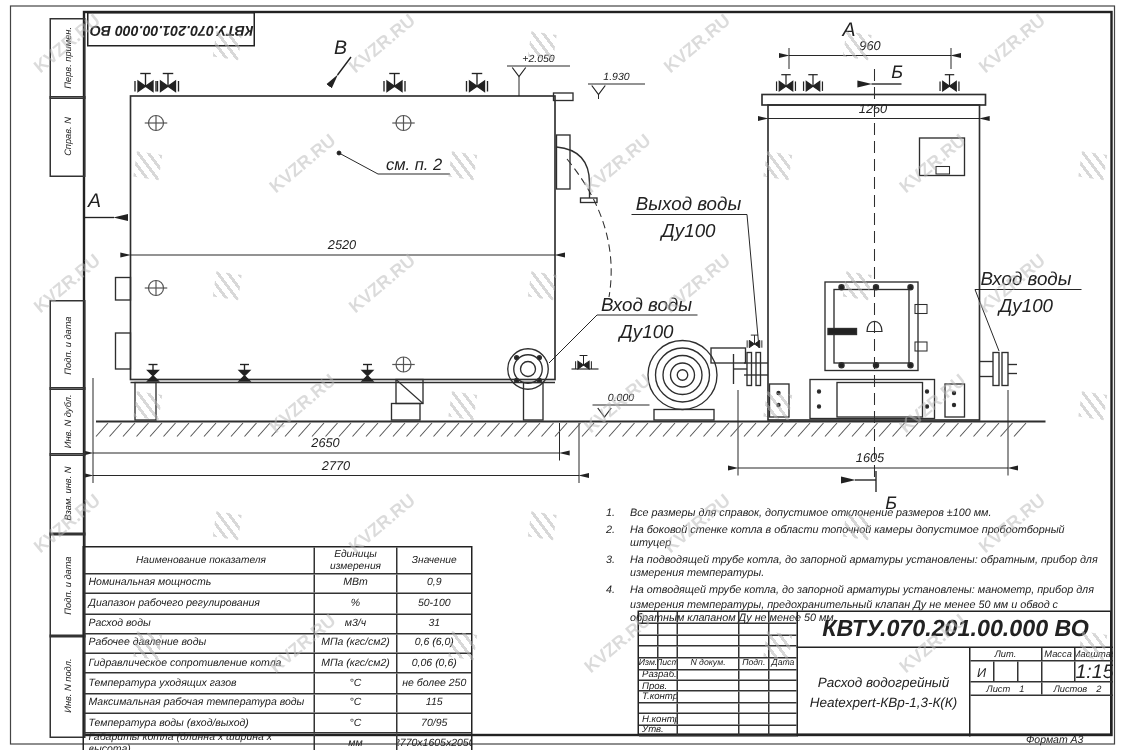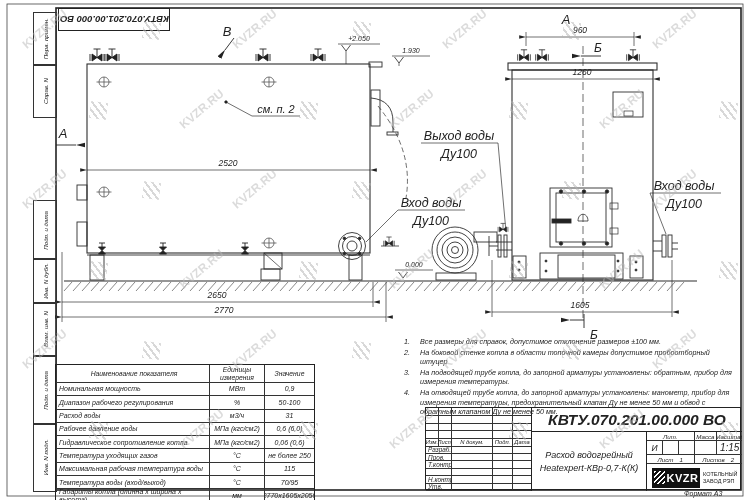--- a/index.html
+++ b/index.html
@@ -520,53 +520,43 @@
         </div>
         <div class="tb-row" style="height: 7.42px;">
           <div class="tb-cell lbl" style="width: 26px;">Утв.</div>
           <div class="tb-cell" style="width: 41px;"></div>
           <div class="tb-cell" style="width: 20px;"></div>
           <div class="tb-cell" style="width: 18px;"></div>
         </div>
       </div>
     <div id="tb-name">
       <div>Расход водогрейный</div>
-      <div>Heatexpert-КВр-0,7-К(К)</div>
+      <div>Heatexpert-КВр-1,3-К(К)</div>
     </div>
     <div id="tb-right">
       <div class="tbr-row" style="height:9px">
         <div class="tbr-cell" style="width:48px">Лит.</div>
         <div class="tbr-cell" style="width:23px">Масса</div>
         <div class="tbr-cell" style="width:25px">Масштаб</div>
       </div>
       <div class="tbr-row" style="height:14px">
         <div class="tbr-cell" style="width:16px;font-size:8.5px">И</div>
         <div class="tbr-cell" style="width:16px"></div>
         <div class="tbr-cell" style="width:16px"></div>
         <div class="tbr-cell" style="width:23px"></div>
-        <div class="tbr-cell" style="width:25px;font-size:10px">1:15</div>
+        <div class="tbr-cell" style="width:25px;font-size:13px">1:15</div>
       </div>
       <div class="tbr-row" style="height:9px">
         <div class="tbr-cell" style="width:48px;gap:6px">
           <span>Лист</span>
           <span>1</span>
         </div>
         <div class="tbr-cell" style="width:48px;gap:6px">
           <span>Листов</span>
           <span>2</span>
-        </div>
-      </div>
-      <div id="logo-row">
-        <div id="logo-box">
-          <div id="logo-stripes"></div>
-          <span id="logo-text">KVZR</span>
-        </div>
-        <div id="company">
-          <span>КОТЕЛЬНЫЙ</span>
-          <span>ЗАВОД РЭП</span>
         </div>
       </div>
     </div>
   </div>
 
   <div id="format" class="ov">Формат  А3</div>
 
   <div id="wm">
       <span class="wm-t" style="left: 18px; top: 22px;">KVZR.RU</span>
       <div class="wm-l" style="left: 143px; top: 22px;"></div>

